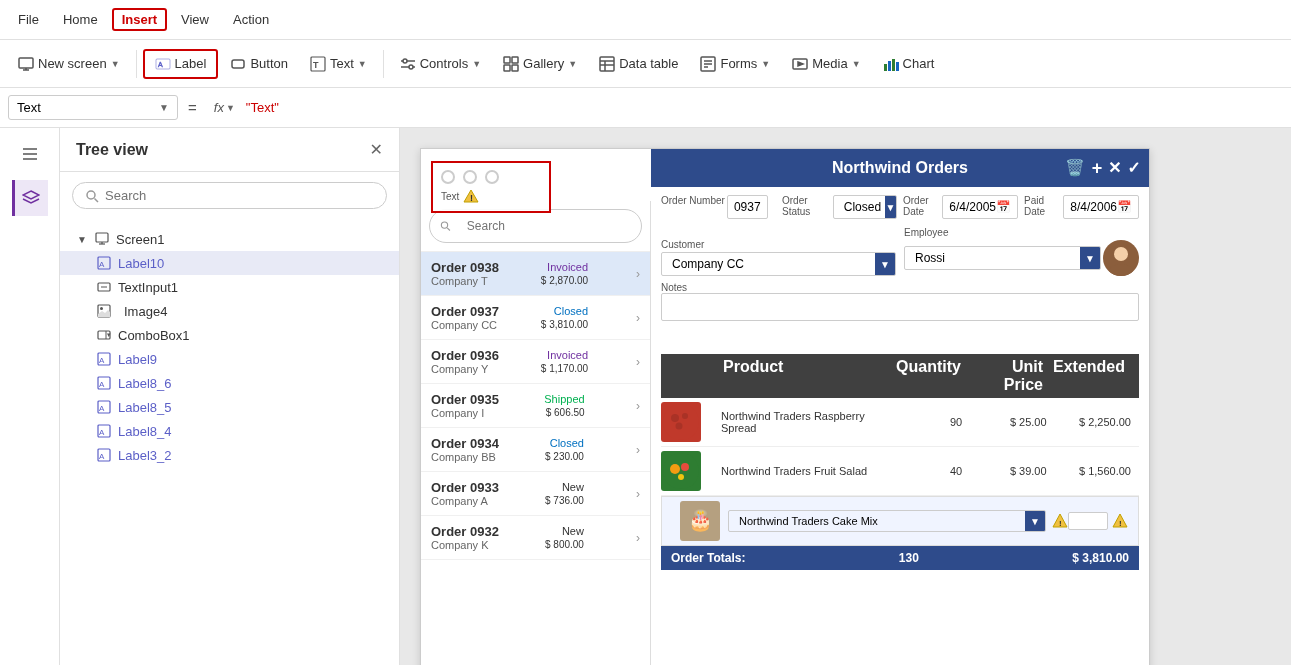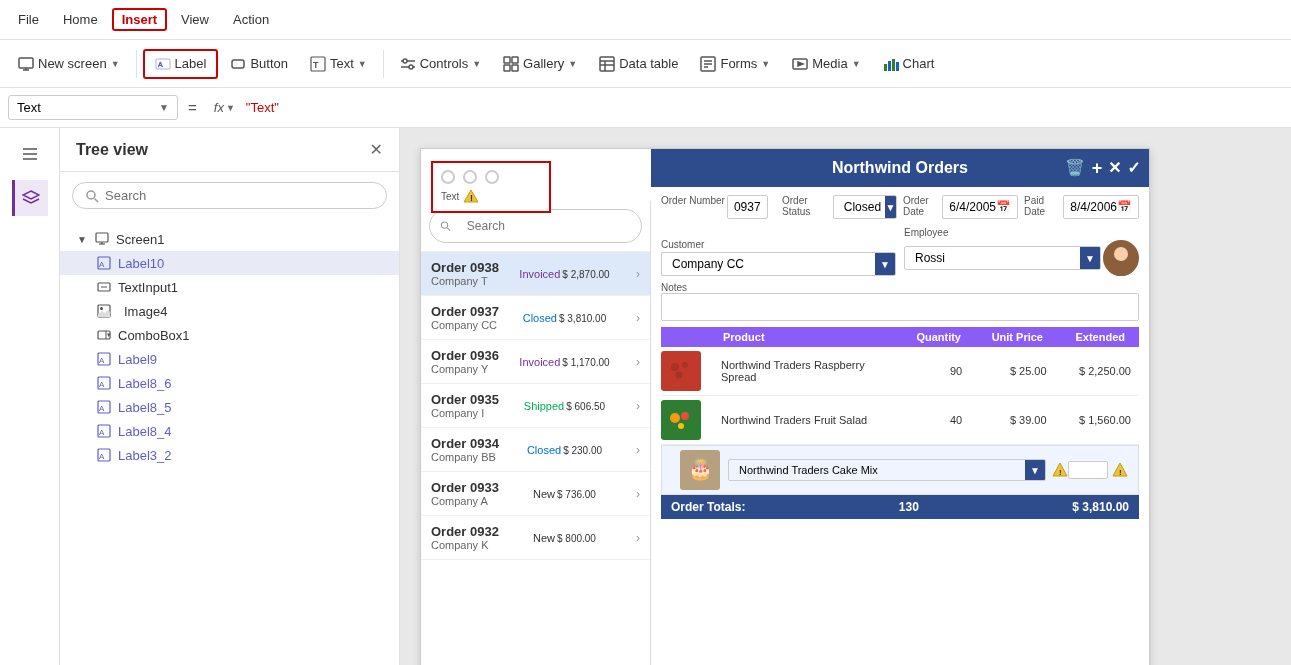--- a/index.html
+++ b/index.html
@@ -59,21 +59,21 @@
     .selected-label .dot { width: 14px; height: 14px; background: white; border: 2px solid #ccc; border-radius: 50%; }
 
     
     .orders-panel { position: absolute; top: 0; left: 0; width: 230px; height: 580px; background: white; border-right: 1px solid #ddd; }
     .orders-search { padding: 8px; border-bottom: 1px solid #eee; }
     .orders-search input { width: 100%; border: 1px solid #ccc; border-radius: 20px; padding: 5px 10px; font-size: 12px; outline: none; }
     .order-item { display: flex; align-items: center; padding: 8px 10px; border-bottom: 1px solid #f0f0f0; cursor: pointer; justify-content: space-between; }
     .order-item.active { background: #dde8f8; justify-content: space-between; }
     .order-left .order-num { font-size: 13px; font-weight: 600; color: #333; }
     .order-left .order-company { font-size: 11px; color: #666; }
-    .order-right { display: flex; flex-direction: row; align-items: flex-end; gap: 2px; }
+    .order-right { display: flex; flex-direction: column; align-items: flex-end; gap: 2px; }
     .order-status { font-size: 11px; font-weight: 500; }
     .order-status.invoiced { color: #7030a0; }
     .order-status.closed { color: #0070c0; }
     .order-status.shipped { color: #00b050; }
     .order-status.new { color: #333; }
     .order-amount { font-size: 10px; color: #333; }
     .order-chevron { color: #999; font-size: 12px; margin-left: 6px; }
 
     
     .detail-panel { position: absolute; top: 0; left: 230px; right: 0; background: white; }
@@ -87,21 +87,21 @@
 
     .customer-row { padding: 0 10px 6px; display: grid; grid-template-columns: 1fr 1fr; gap: 8px; align-items: end; }
     .customer-field { display: flex; flex-direction: column; gap: 2px; }
     .customer-input-wrap { display: flex; align-items: center; gap: 2px; }
     .customer-avatar { width: 40px; height: 40px; border-radius: 50%; background: #8b5e3c; overflow: hidden; display: flex; align-items: center; justify-content: center; color: white; font-size: 16px; }
 
     .notes-row { padding: 0 10px 6px; }
     .notes-input { width: 100%; border: 1px solid #ccc; border-radius: 2px; padding: 4px 6px; font-size: 12px; height: 28px; }
 
     .products-table { margin: 0 10px; }
-    .products-header { background: #8b5cf6; color: white; display: grid; grid-template-columns: 2fr 1fr 1fr 1fr; padding: 4px 6px; font-size: 11px; font-weight: 600; }
+    .products-header { background: #404040; color: white; display: grid; grid-template-columns: 2fr 1fr 1fr 1fr; padding: 4px 6px; font-size: 16px; font-weight: 600; margin-top: 27px; }
     .product-row { display: grid; grid-template-columns: 56px 2fr 1fr 1fr 1fr; align-items: center; border-bottom: 1px solid #eee; padding: 4px 0; }
     .product-thumb { width: 40px; height: 40px; background: #c0392b; border-radius: 3px; display: flex; align-items: center; justify-content: center; overflow: hidden; }
     .product-name { font-size: 11px; color: #333; padding-left: 4px; }
     .product-val { font-size: 11px; color: #333; text-align: right; padding-right: 8px; }
 
     .totals-row { background: #2e4b8b; color: white; display: flex; justify-content: space-between; align-items: center; padding: 5px 10px; margin: 0 10px; font-size: 12px; font-weight: 600; }
 
     .new-product-row { display: grid; grid-template-columns: 56px 2fr 60px; align-items: center; padding: 4px 10px; background: #f0f4ff; margin: 0 10px; border: 1px solid #ddd; }
     .new-product-input { border: 1px solid #ccc; border-radius: 2px; padding: 2px 6px; font-size: 11px; width: 100%; }
     .warn-icon { display: inline-block; width: 16px; height: 16px; }

